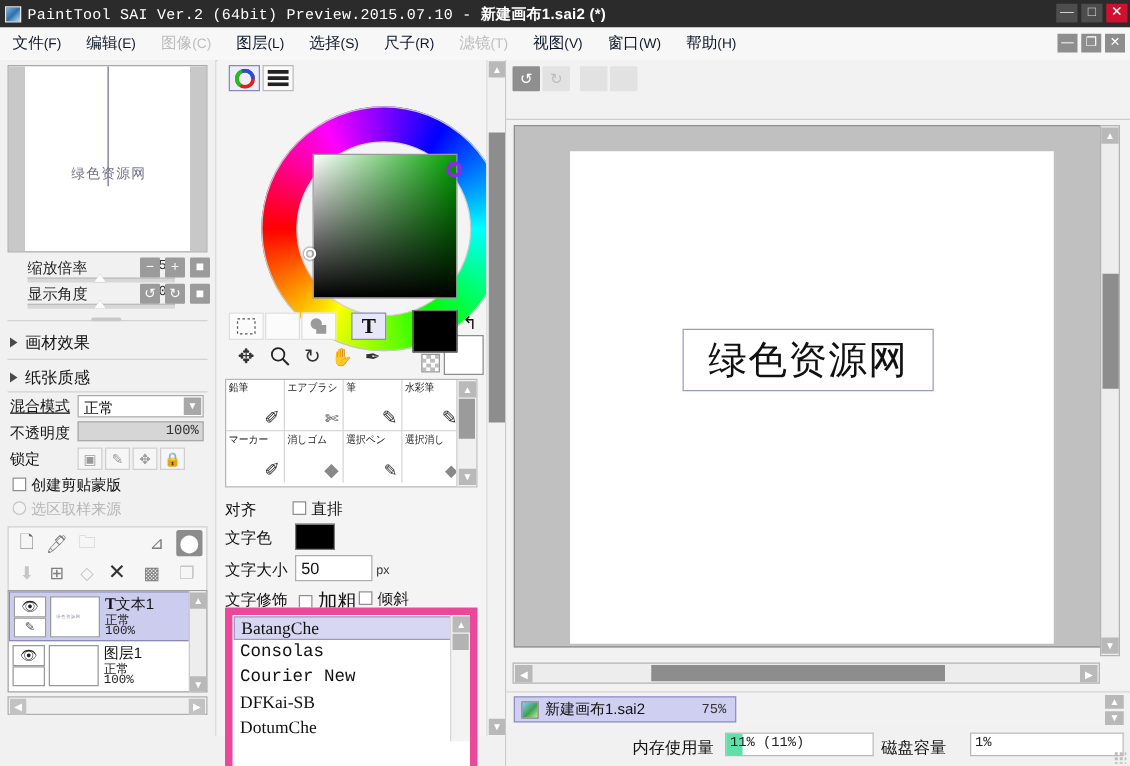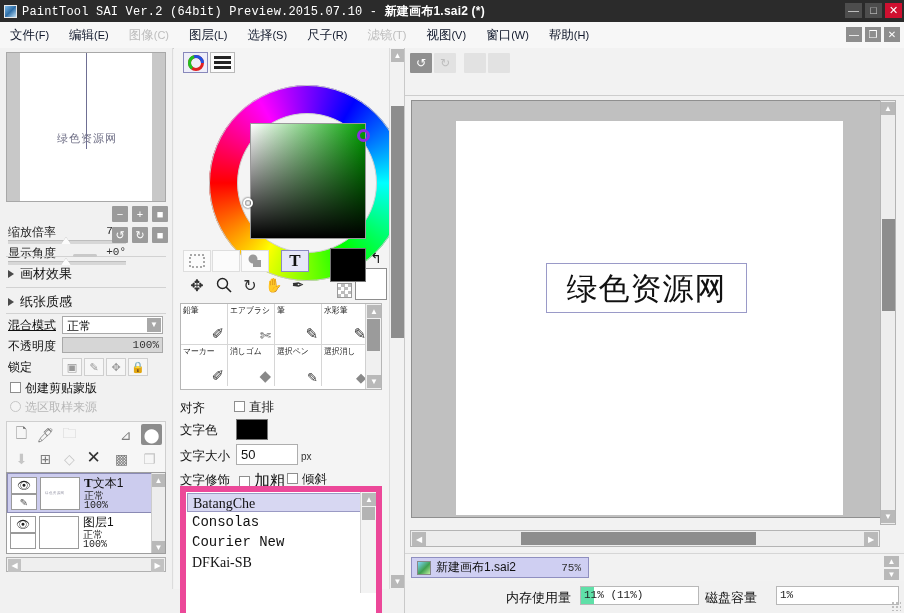--- a/index.html
+++ b/index.html
@@ -49,21 +49,21 @@
   .nav-panel{left:0;top:48px;width:172px;height:160px;padding:4px;box-sizing:border-box;
              background:#f1f1f1;}
   .nav-view{position:absolute;left:6px;top:52px;width:160px;height:150px;
             border:1px solid #a8a8a8;background:#fff;box-sizing:border-box;overflow:hidden;}
   .nav-grayL{position:absolute;left:0;top:0;width:13px;height:150px;background:#c8c8c8;}
   .nav-grayR{position:absolute;right:0;top:0;width:13px;height:150px;background:#c8c8c8;}
   .nav-line{position:absolute;left:79px;top:0px;width:1px;height:96px;background:#6f6f93;}
   .nav-text{position:absolute;left:0;top:78px;width:160px;text-align:center;
             font-size:11px;color:#6f6f86;letter-spacing:1px;}
 
-  .zoomrow{position:absolute;left:6px;width:160px;height:22px;margin-top:18px;}
+  .zoomrow{position:absolute;left:20px;width:160px;height:22px;}
   .zr-label{position:absolute;left:2px;top:1px;font-size:12px;color:#222;}
   .zr-val{position:absolute;left:86px;top:2px;width:34px;text-align:right;font-size:11px;color:#333;
     font-family:"Liberation Mono",monospace;}
   .zr-track{position:absolute;left:2px;top:17px;width:118px;height:3px;background:#d7d7d7;
     border-top:1px solid #bdbdbd;}
   .zr-knob{position:absolute;top:14px;width:0;height:0;border-left:5px solid transparent;
     border-right:5px solid transparent;border-bottom:7px solid #fbfbfb;
     filter:drop-shadow(0 0 0.5px #8d8d8d);}
   .sbtn{position:absolute;width:16px;height:16px;background:#9b9b9b;color:#fff;
     display:flex;align-items:center;justify-content:center;font-size:11px;line-height:1;
@@ -511,20 +511,21 @@
   </div>
   <div class="txtopt" style="top:471px;left:287px;font-size:12.5px">
     <span class="cbox"></span><span>倾斜</span>
   </div>
 
   <div class="fontlist">
     <div class="fl-item sel" style="top:1px;font-family:'Liberation Serif',serif">BatangChe</div>
     <div class="fl-item" style="top:41px;font-family:'Liberation Mono',monospace">Courier New</div>
     <div class="fl-item" style="top:21px;font-family:'Liberation Mono',monospace">Consolas</div>
     <div class="fl-item" style="top:61px;font-family:'Liberation Serif',serif">DFKai-SB</div>
+    <div class="fl-item" style="top:81px;font-family:'Liberation Serif',serif">DotumChe</div>
     <div class="fl-sb">
       <div class="sb-arrow" style="width:14px;margin:1px 0 0 1px">▲</div>
       <div style="position:absolute;left:1px;top:15px;width:13px;height:13px;background:#b3b3b3"></div>
     </div>
   </div>
 
   <div class="centerscroll">
     <div class="sb-arrow" style="width:13px;margin:1px 0 0 1px">▲</div>
     <div class="cs-thumb"></div>
     <div class="sb-arrow" style="width:13px;position:absolute;left:1px;bottom:1px">▼</div>

